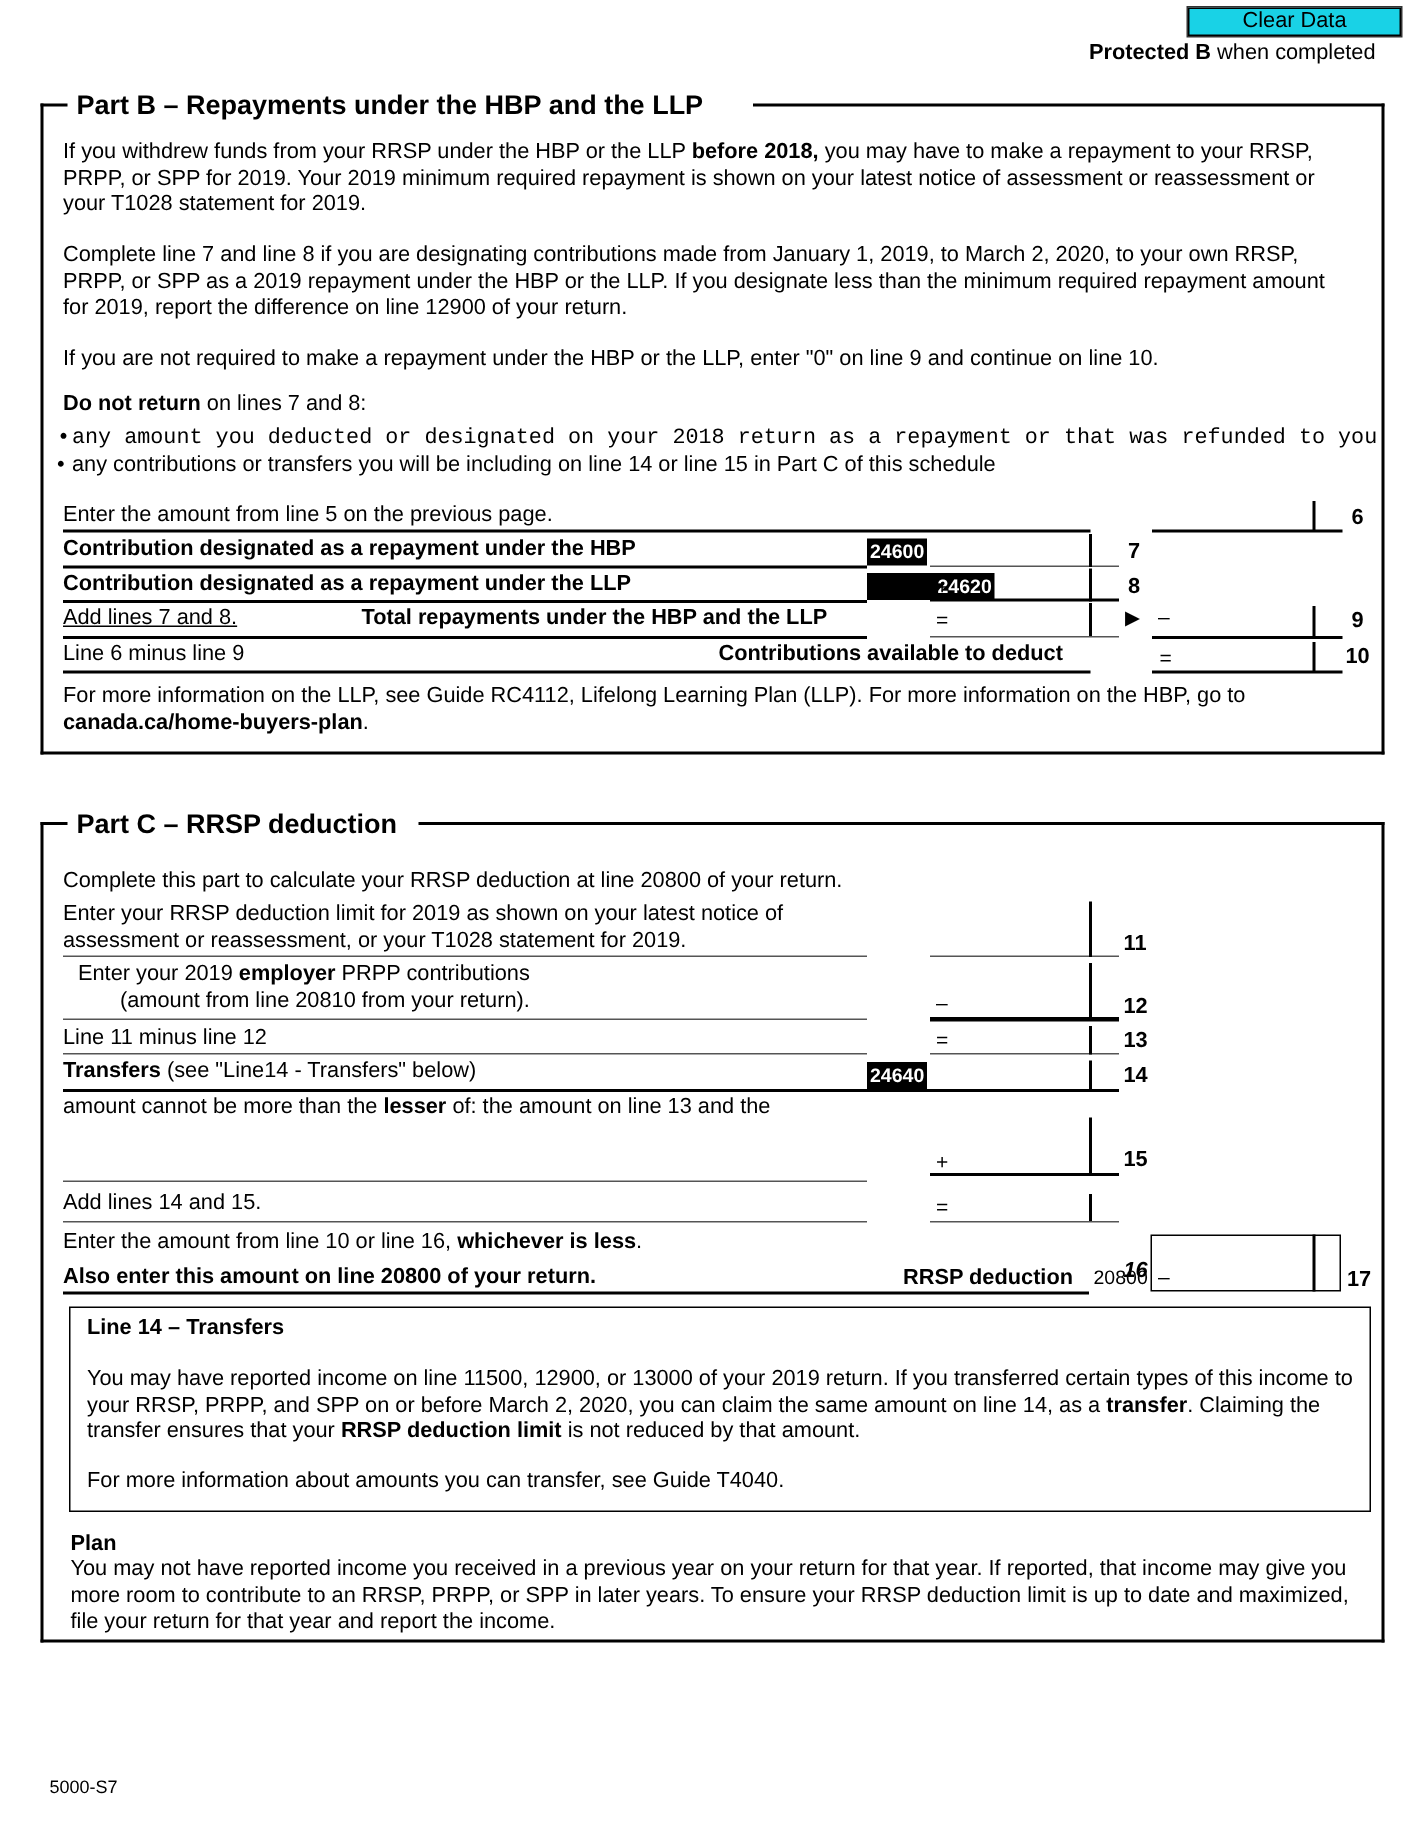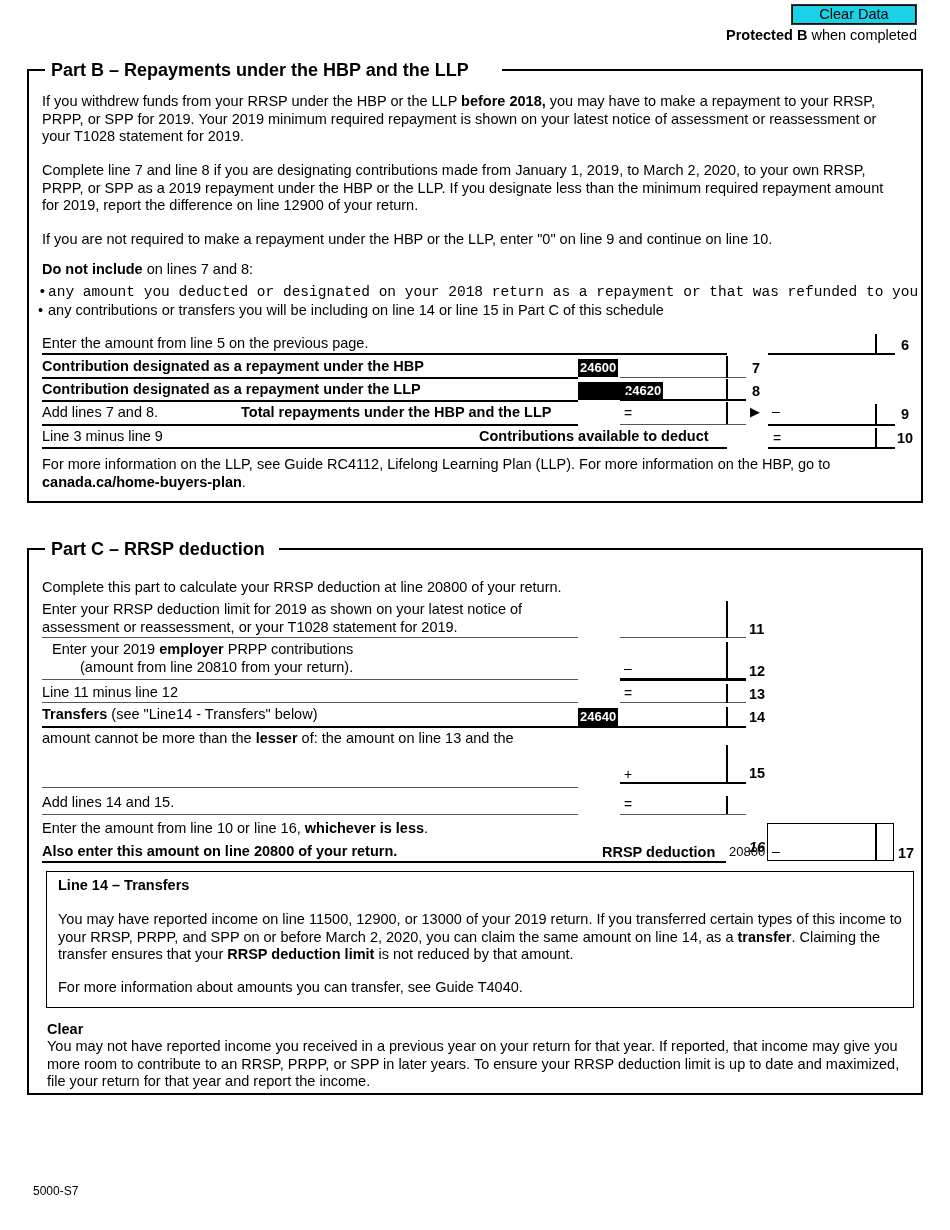--- a/index.html
+++ b/index.html
@@ -3,21 +3,21 @@
 <meta charset="utf-8">
 <style>
   * { box-sizing: border-box; margin: 0; padding: 0; }
   html, body { width: 950px; height: 1230px; background: #ffffff; overflow: hidden; }
   body { position: relative; font-family: "Liberation Sans", sans-serif; color: #000; font-size: 14.5px; }
 
   .abs { position: absolute; }
   .b { font-weight: bold; }
 
   
-  .clear-btn { position: absolute; left: 792px; top: 5px; width: 124px; height: 19px; background: #19d2e6; border: 1px solid #000; outline: 1px solid #333; font-size: 14.5px; text-align: center; line-height: 17px; cursor: pointer; }
+  .clear-btn { position: absolute; left: 792px; top: 5px; width: 142px; height: 19px; background: #19d2e6; border: 1px solid #000; outline: 1px solid #333; font-size: 14.5px; text-align: center; line-height: 17px; cursor: pointer; }
   .protected { position: absolute; right: 33px; top: 27px; font-size: 14.5px; }
 
   
   .frame { position: absolute; border: 2px solid #000; border-top: none; }
   .frame-top-left { position: absolute; height: 2px; background: #000; }
   .frame-top-right { position: absolute; height: 2px; background: #000; }
   .frame-title { position: absolute; font-weight: bold; font-size: 18px; }
 
   .para { position: absolute; line-height: 17.5px; }
   .bullet { position: absolute; left: 48px; line-height: 17.5px; }
@@ -44,21 +44,21 @@
 <div class="protected"><span class="b">Protected B</span><span> when completed</span></div>
 
 <div class="frame" style="left:27px; top:69px; width:896px; height:434px;"></div>
 <div class="frame-top-left" style="left:27px; top:69px; width:18px;"></div>
 <div class="frame-top-right" style="left:502px; top:69px; width:421px;"></div>
 <div class="frame-title" style="left:51px; top:60px;">Part B – Repayments under the HBP and the LLP</div>
 
 <div class="para" style="left:42px; top:93px; width:860px;"><span>If you withdrew funds from your RRSP under the HBP or the LLP </span><span class="b">before 2018,</span><span> you may have to make a repayment to your RRSP, PRPP, or SPP for 2019. Your 2019 minimum required repayment is shown on your latest notice of assessment or reassessment or your T1028 statement for 2019.</span></div>
 <div class="para" style="left:42px; top:162px; width:860px;">Complete line 7 and line 8 if you are designating contributions made from January 1, 2019, to March 2, 2020, to your own RRSP, PRPP, or SPP as a 2019 repayment under the HBP or the LLP. If you designate less than the minimum required repayment amount for 2019, report the difference on line 12900 of your return.</div>
 <div class="para" style="left:42px; top:231px; width:860px;">If you are not required to make a repayment under the HBP or the LLP, enter "0" on line 9 and continue on line 10.</div>
-<div class="para" style="left:42px; top:261px;"><span class="b">Do not include</span><span> on lines 7 and 8:</span></div>
+<div class="para" style="left:42px; top:261px;"><span class="b">Do not return</span><span> on lines 7 and 8:</span></div>
 <div class="bullet" style="top:284px;font-family:Liberation Mono, monospace;">any amount you deducted or designated on your 2018 return as a repayment or that was refunded to you</div>
 <div class="bullet" style="top:302px;">any contributions or transfers you will be including on line 14 or line 15 in Part C of this schedule</div>
 
 <div class="abs" style="left:42px; top:335px;">Enter the amount from line 5 on the previous page.</div>
 <div class="hr" style="left:42px; top:353px; width:685px;"></div>
 <input class="field" style="left: 768px; top: 334px; width: 107px; height: 18px;">
 <div class="hr" style="left:768px; top:353px; width:127px;"></div>
 <div class="vr" style="left:875px; top:334px; height:20px;"></div>
 <div class="lnum" style="left:901px; top:337px;">6</div>
 
@@ -72,35 +72,35 @@
 
 <div class="abs b" style="left:42px; top:381px;">Contribution designated as a repayment under the LLP</div>
 <div class="hr" style="left:42px; top:400px; width:536px;"></div>
 <div class="code" style="left:578px; top:382px;padding-left:47px;">24620</div>
 <div class="op" style="left:624px; top:383px;">+</div>
 <input class="field" style="left: 636px; top: 381px; width: 90px; height: 19px;">
 <div class="hr-thick" style="left:620px; top:399px; width:126px; height:2px;"></div>
 <div class="vr" style="left:726px; top:379px; height:22px;"></div>
 <div class="lnum" style="left:752px; top:383px;">8</div>
 
-<div class="abs" style="left:42px; top:404px;">Add lines 7 and 8.</div>
+<div class="abs" style="left:42px; top:404px;text-decoration:underline;">Add lines 7 and 8.</div>
 <div class="abs b" style="left:241px; top:404px;">Total repayments under the HBP and the LLP</div>
 <div class="hr" style="left:42px; top:424px; width:536px;"></div>
 <div class="op" style="left:624px; top:405px;">=</div>
 <input class="field" style="left: 636px; top: 404px; width: 90px; height: 19px;">
 <div class="hr-thin" style="left:620px; top:424px; width:126px;"></div>
 <div class="vr" style="left:726px; top:402px; height:22px;"></div>
 <div class="abs" style="left:750px; top:404px; font-size:13px;">▶</div>
 <div class="op" style="left:772px; top:403px;">–</div>
 <input class="field" style="left: 784px; top: 404px; width: 91px; height: 19px;">
 <div class="hr" style="left:768px; top:424px; width:127px;"></div>
 <div class="vr" style="left:875px; top:404px; height:20px;"></div>
 <div class="lnum" style="left:901px; top:406px;">9</div>
 
-<div class="abs" style="left:42px; top:428px;">Line 3 minus line 9</div>
+<div class="abs" style="left:42px; top:428px;">Line 6 minus line 9</div>
 <div class="abs b" style="left:479px; top:428px;">Contributions available to deduct</div>
 <div class="hr" style="left:42px; top:447px; width:685px; height:2px;"></div>
 <div class="op" style="left:773px; top:430px;">=</div>
 <input class="field" style="left: 784px; top: 428px; width: 91px; height: 19px;">
 <div class="hr" style="left:768px; top:447px; width:127px; height:2px;"></div>
 <div class="vr" style="left:875px; top:428px; height:20px;"></div>
 <div class="lnum" style="left:897px; top:430px;">10</div>
 
 <div class="para" style="left:42px; top:456px; width:860px;"><span>For more information on the LLP, see Guide RC4112, Lifelong Learning Plan (LLP). For more information on the HBP, go to </span><span class="b">canada.ca/home-buyers-plan</span><span>.</span></div>
 
@@ -174,16 +174,16 @@
 <div class="vr" style="left:875px; top:823px; height:38px;"></div>
 <div class="op" style="left:772px; top:843px;">–</div>
 <input class="field" style="left: 784px; top: 840px; width: 90px; height: 19px;">
 <div class="lnum" style="left:898px; top:845px;">17</div>
 
 <div class="subbox" style="left:46px; top:871px; width:868px; height:137px;"></div>
 <div class="abs b" style="left:58px; top:877px;">Line 14 – Transfers</div>
 <div class="para" style="left:58px; top:911px; width:845px;"><span>You may have reported income on line 11500, 12900, or 13000 of your 2019 return. If you transferred certain types of this income to your RRSP, PRPP, and SPP on or before March 2, 2020, you can claim the same amount on line 14, as a </span><span class="b">transfer</span><span>. Claiming the transfer ensures that your </span><span class="b">RRSP deduction limit</span><span> is not reduced by that amount.</span></div>
 <div class="para" style="left:58px; top:979px;">For more information about amounts you can transfer, see Guide T4040.</div>
 
-<div class="abs b" style="left:47px; top:1021px;">Clear</div>
+<div class="abs b" style="left:47px; top:1021px;">Plan</div>
 <div class="para" style="left:47px; top:1038px; width:860px;">You may not have reported income you received in a previous year on your return for that year. If reported, that income may give you more room to contribute to an RRSP, PRPP, or SPP in later years. To ensure your RRSP deduction limit is up to date and maximized, file your return for that year and report the income.</div>
 
 <div class="footer-code">5000-S7</div>
 
 </body></html>

